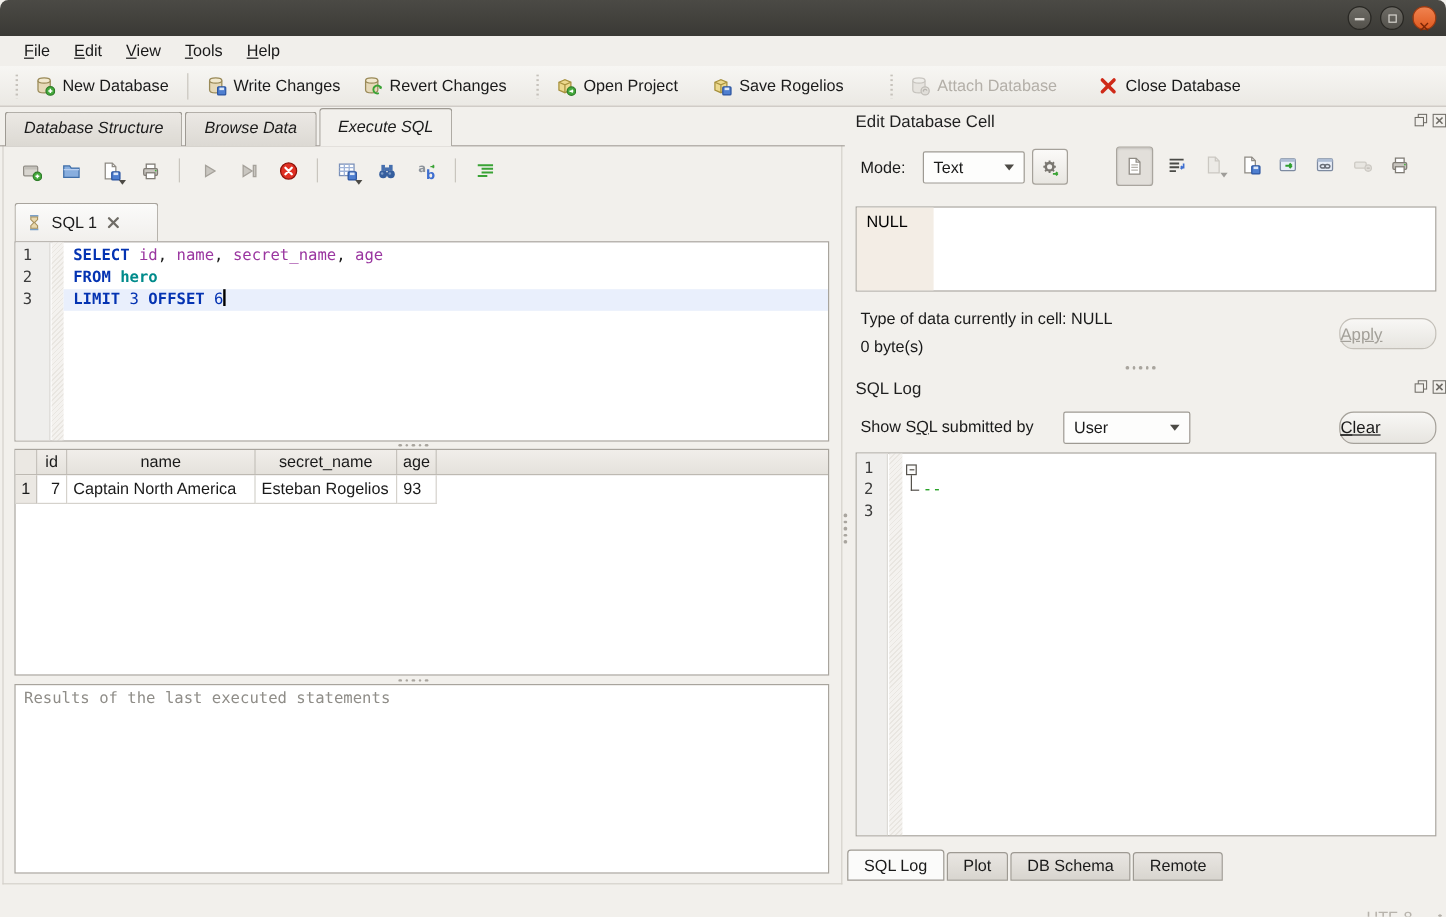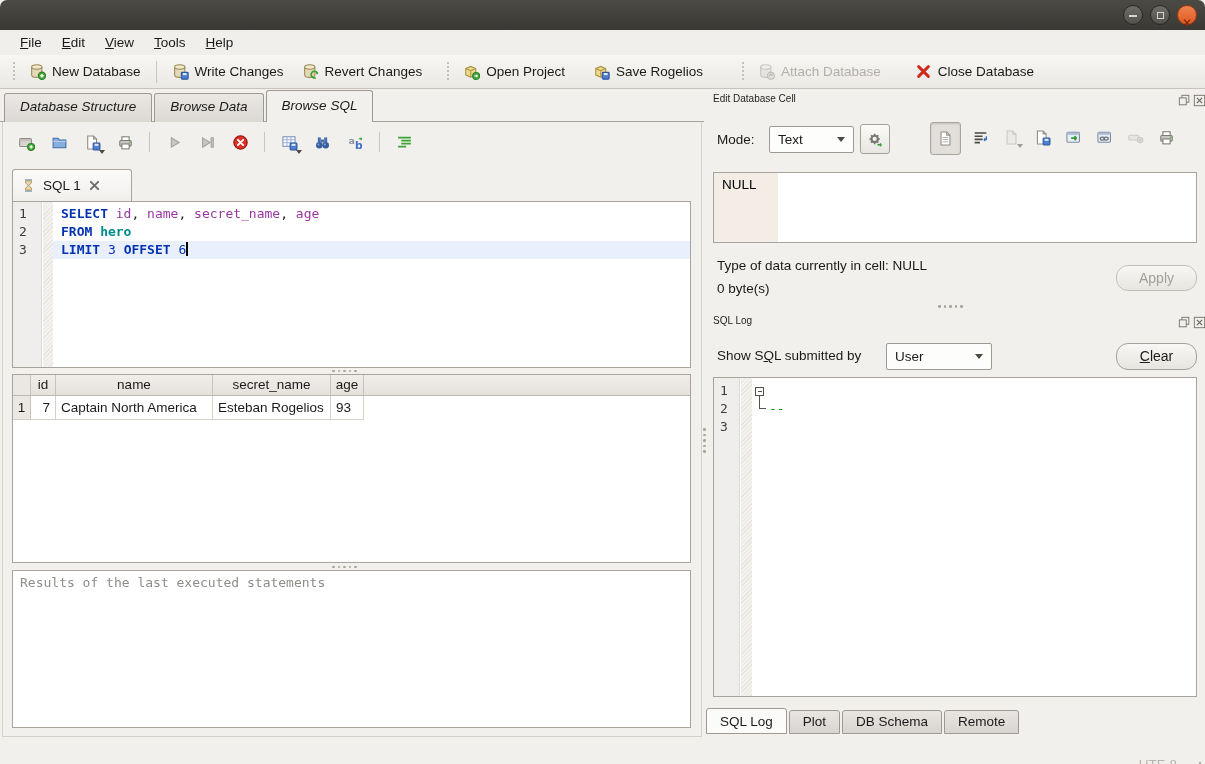--- a/index.html
+++ b/index.html
@@ -91,40 +91,40 @@
   .td { border-right:1px solid #d5d2cc; border-bottom:1px solid #d5d2cc; padding:0 5px; overflow:hidden; }
   .rn { width:18px; background:#ebe8e3; border-right:1px solid #c6c2bc; text-align:center; padding:0; }
   .c-id { width:25px; } .c-name { width:157px; } .c-secret { width:118px; } .c-age { width:33px; }
   .num { text-align:right; } .ctr { text-align:left; }
 
   
   .statusbox { left:12px; top:570px; width:679px; height:158px; background:#fff; border:1px solid #a8a49d;
     font-family:"DejaVu Sans Mono",monospace; font-size:13px; color:#8f8d88; padding:4px 7px; }
 
   
-  .dock-title { font-size:10px; color:#1f1f1f;text-align:right; }
+  .dock-title { font-size:14px; color:#1f1f1f;text-align:right; }
   .dockbtn { width:13px; height:13px; }
 
   .combo { height:27px; background:#fdfdfc; border:1px solid #9e9a93; border-radius:2px;
     display:flex; align-items:center; padding:0 8px; }
   .combo .cval { flex:1; }
   .combo .arr { width:0; height:0; border-left:4px solid transparent; border-right:4px solid transparent; border-top:5px solid #4c4a45; margin-left:8px; }
 
   .gearbtn { width:30px; height:30px; border:1px solid #a5a19a; border-radius:3px;
     background:linear-gradient(#fbfaf8,#e8e6e1); display:flex; align-items:center; justify-content:center; }
   .pressedbtn { width:31px; height:33px; border:1px solid #a9a59e; border-radius:3px; background:#e2dfda;
     display:flex; align-items:center; justify-content:center; box-shadow:inset 0 1px 2px rgba(0,0,0,.15); }
   .cellbar { display:flex; align-items:center; gap:14px; }
 
   .cell-editor { left:713px; top:172px; width:484px; height:71px; background:#fff; border:1px solid #a8a49d; }
   .cell-gutter { position:absolute; left:0; top:0; width:64px; height:100%; background:#f3ede5; }
   .cell-null { position:absolute; left:8px; top:4px; font-size:13.5px; color:#000; }
 
   .btn { border:1px solid #a5a19a; border-radius:12px; background:linear-gradient(#f8f7f5,#e7e5e0);
-    text-align:center; font-size:14px; }
+    font-size:14px;text-decoration:underline; }
   .btn.disabled { color:#a3a099; border-color:#c4c0b9; }
   .btn::first-letter { }
   .btn-clear { line-height:25px; }
   .btn-clear::first-letter { text-decoration:underline; }
   .btn-apply { line-height:24px; }
 
   .mn { text-decoration:underline; }
 
   
   .logedit { left:713px; top:377px; width:484px; height:320px; background:#fff; border:1px solid #a8a49d;
@@ -261,21 +261,21 @@
       </svg>
     <span>Close Database</span>
   </div>
 </div>
 
 <div class="abs tabline"></div>
 <div class="abs left-frame"></div>
 <div class="abs main-tabs">
   <div class="mtab">Database Structure</div>
   <div class="mtab">Browse Data</div>
-  <div class="mtab active">Browse SQL</div>
+  <div class="mtab active">Execute SQL</div>
 </div>
 
 <div class="abs sql-toolbar">
   <div class="sbtn">
     <svg class="ic" viewBox="0 0 16 16">
         <rect x="1.6" y="4.2" width="11" height="7.6" rx="1" fill="#d8d5cf" stroke="#8f8b84"></rect>
         <rect x="2.2" y="4.8" width="9.8" height="2" fill="#c3c0b9"></rect>
         <circle cx="12.4" cy="12.2" r="3.3" fill="#44aa3c" stroke="#2f7d29"></circle>
         <path d="M12.4 10.7v3M10.9 12.2h3" stroke="#fff" stroke-width="1.2"></path>
       </svg>

